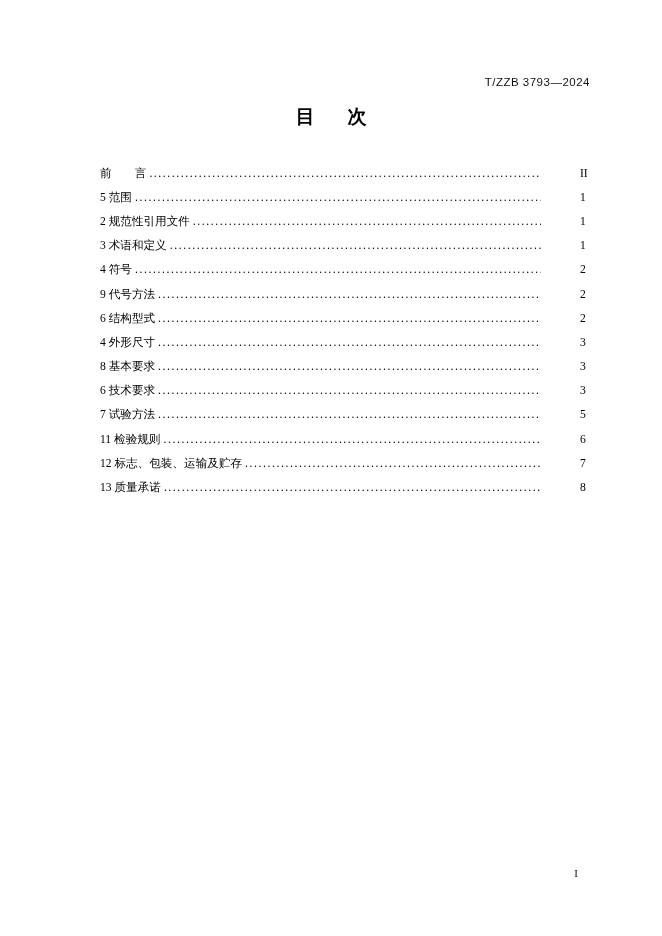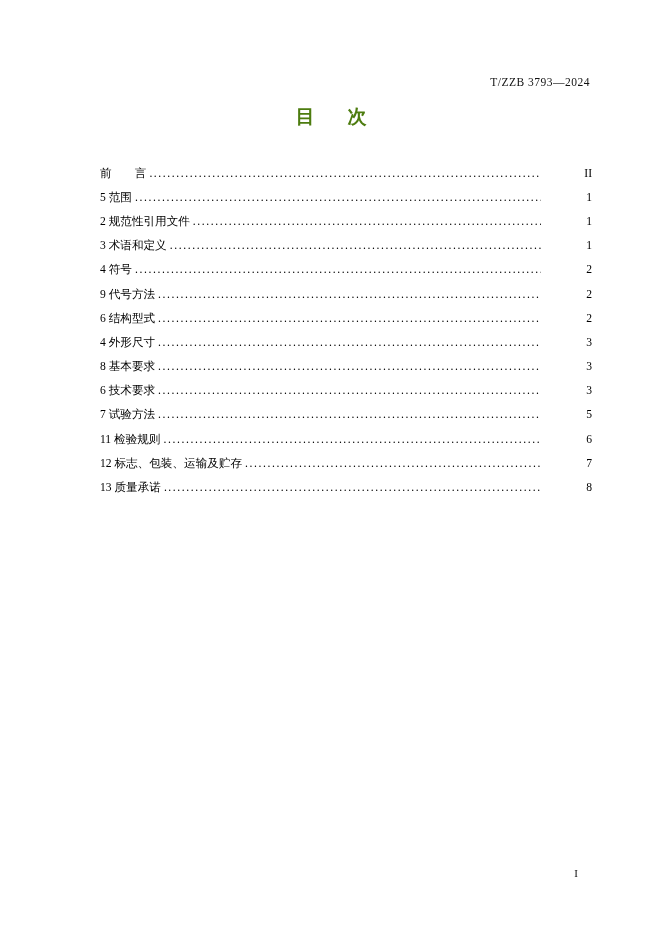--- a/index.html
+++ b/index.html
@@ -19,37 +19,37 @@
     position: absolute;
     left: 0;
     top: 0;
     width: 662px;
     height: 936px;
   }
   .std-code {
     position: absolute;
     right: 72px;
     top: 76px;
-    font-family: Liberation Serif, serif;
+    font-family: Liberation Sans, sans-serif;
     font-size: 11.5px;
     letter-spacing: 0.5px;
     color: #111;
     white-space: nowrap;
   }
   .doc-title {
     position: absolute;
     left: 0;
     right: 0;
     top: 104px;
     text-align: center;
     font-size: 19px;
     font-weight: bold;
     letter-spacing: 14px;
     text-indent: 14px;
-    color: #4d7c0f;
+    color: #000000;
   }
   .toc {
     position: absolute;
     left: 72px;
     right: 70px;
     top: 158px;
   }
   .toc-row {
     display: flex;
     align-items: flex-end;
@@ -70,21 +70,21 @@
     overflow: hidden;
     white-space: nowrap;
     color: #000;
     font-size: 11.6px;
     letter-spacing: 1.6px;
     padding-bottom: 3px;
     margin: 0 1px;
   }
   .toc-page {
     flex: 0 0 auto;
-    text-align: right;
+    text-align: left;
     min-width: 12px;
     padding-left: 2px;
     padding-bottom: 3px;
     font-family: "Liberation Serif", "DejaVu Serif", serif;
     margin-left: 36px;
   }
   .page-number {
     position: absolute;
     right: 84px;
     bottom: 57px;

